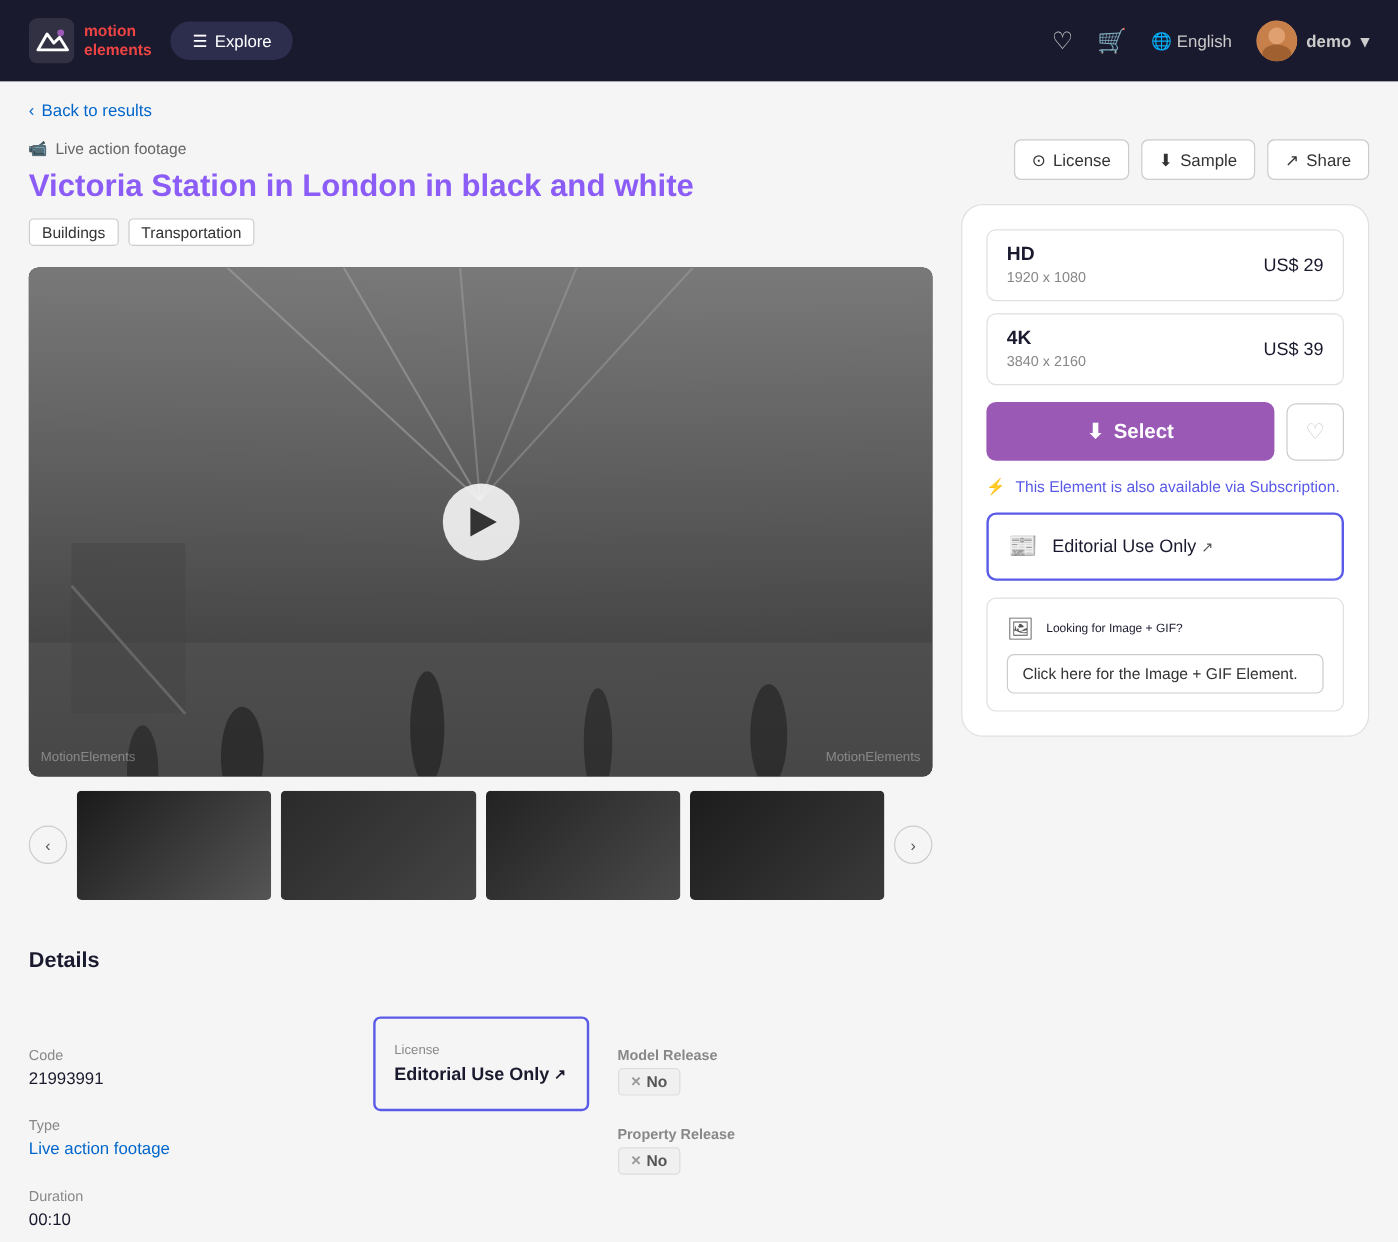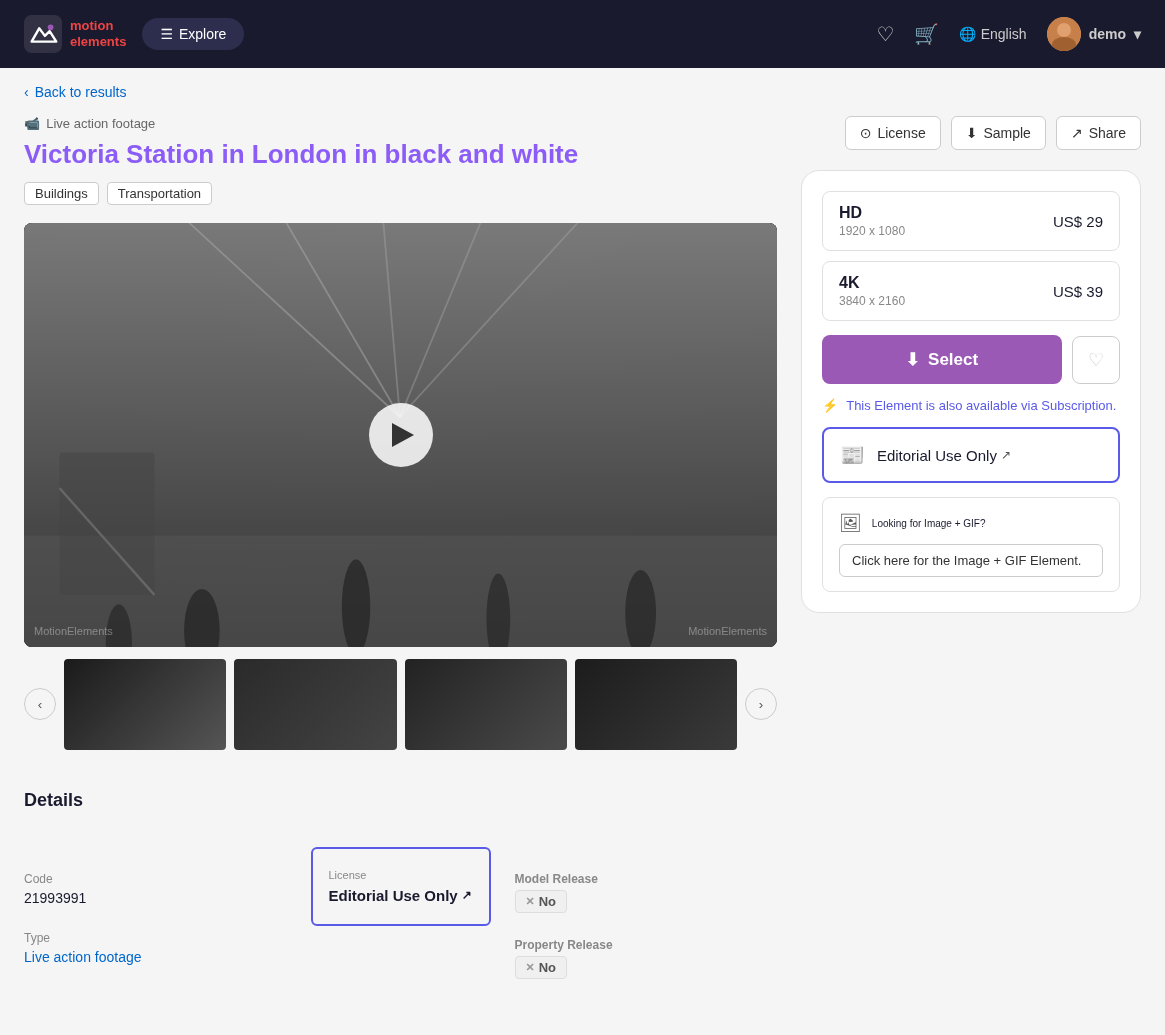--- a/index.html
+++ b/index.html
@@ -596,20 +596,24 @@
         <div class="details-grid">
           <div class="details-left">
             <div class="detail-row">
               <div class="detail-label">Code</div>
               <div class="detail-value">21993991</div>
             </div>
             <div class="detail-row">
               <div class="detail-label">Type</div>
               <div class="detail-value highlight">Live action footage</div>
             </div>
+            <div class="detail-row">
+              <div class="detail-label">Duration</div>
+              <div class="detail-value">00:10</div>
+            </div>
           </div>
 
           <div style="flex:0 0 auto;">
             <div class="license-box">
               <div class="license-label">License</div>
               <div class="license-value">
                 <span>Editorial Use Only</span>
                 <span style="font-size:12px;">↗</span>
               </div>
             </div>

